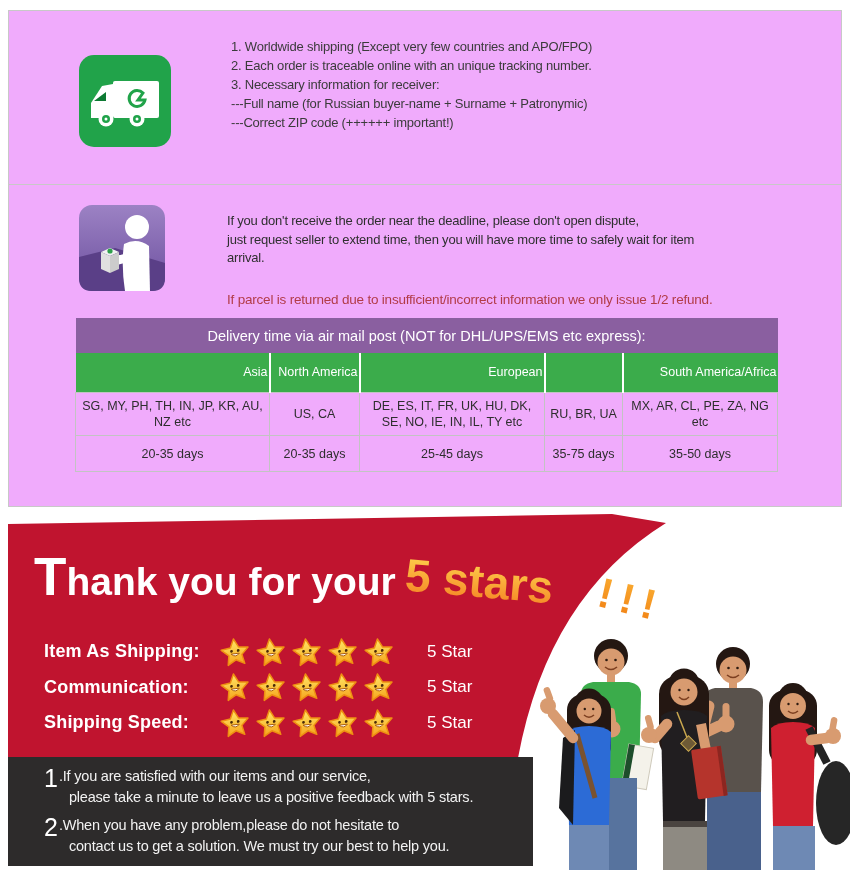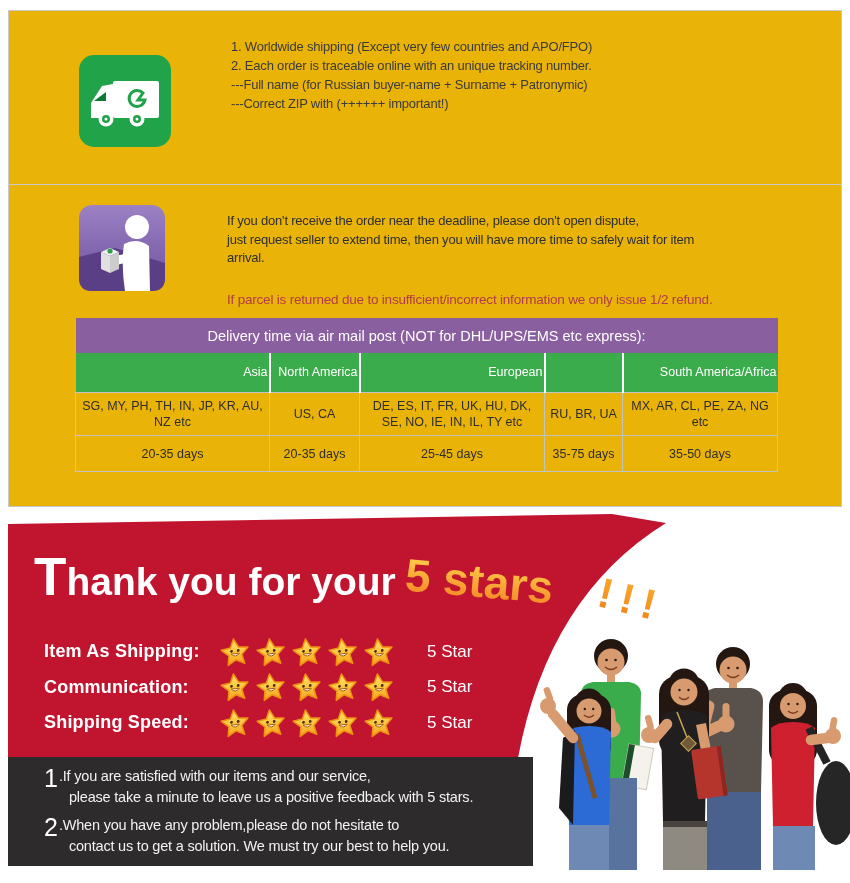--- a/index.html
+++ b/index.html
@@ -1,20 +1,20 @@
 <!DOCTYPE html>
 <html><head>
 <meta charset="utf-8">
 <style>
   html,body{margin:0;padding:0;background:#fff;}
   .page{position:relative;width:850px;height:883px;background:#fff;overflow:hidden;
         font-family:"Liberation Sans",sans-serif;}
   
   .info-box{position:absolute;left:8px;top:10px;width:832px;height:495px;
-            border:1px solid #c8c8c8;background:#eab308;}
+            border:1px solid #c8c8c8;background:#f0abfc;}
   .divider{position:absolute;left:0;right:0;top:173px;border-top:1px solid #c8c8c8;}
   .truck-wrap{position:absolute;left:70px;top:44px;width:92px;height:92px;}
   .person-wrap{position:absolute;left:70px;top:194px;width:86px;height:86px;}
   .ship-lines{position:absolute;left:222px;top:26px;font-size:13px;line-height:19px;
               color:#3b3b3b;letter-spacing:-0.2px;white-space:nowrap;}
   .dispute-lines{position:absolute;left:218px;top:201px;font-size:13px;line-height:18.5px;
               color:#2f2f2f;letter-spacing:-0.2px;white-space:nowrap;}
   .warning{position:absolute;left:218px;top:261px;font-size:13.5px;color:#b23b47;
            letter-spacing:-0.2px;white-space:nowrap;margin-top:20px;}
   
@@ -93,22 +93,23 @@
         <circle cx="58" cy="64" r="7.5" fill="#fff"></circle>
           <circle cx="58" cy="64" r="4" fill="#21A34A"></circle>
           <circle cx="58" cy="64" r="1.5" fill="#fff"></circle>
         <path d="M64 38 a8 8 0 1 0 2 7 l-7 0 Z" fill="none" stroke="#21A34A" stroke-width="3"></path>
       </svg>
     </div>
 
     <div class="ship-lines">
       <div>1. Worldwide shipping (Except very few countries and APO/FPO)</div>
       <div>2. Each order is traceable online with an unique tracking number.</div>
+      <div>3. Necessary information for receiver:</div>
       <div>---Full name (for Russian buyer-name + Surname + Patronymic)</div>
-      <div>---Correct ZIP with (++++++ important!)</div>
+      <div>---Correct ZIP code (++++++ important!)</div>
     </div>
 
     <div class="divider"></div>
 
     <div class="person-wrap">
       <svg width="86" height="86" viewBox="0 0 86 86">
         <rect x="0" y="0" width="86" height="86" rx="13" fill="url(#purpleg)"></rect>
         <path d="M0 52 L36 43 L86 58 L86 73 Q86 86 73 86 L13 86 Q0 86 0 73 Z" fill="#5A3F87"></path>
         <circle cx="58" cy="22" r="12" fill="#fff"></circle>
         <path d="M45 39 Q58 32 70 41 L71 86 L46 86 Q42 60 45 39 Z" fill="#fff"></path>

